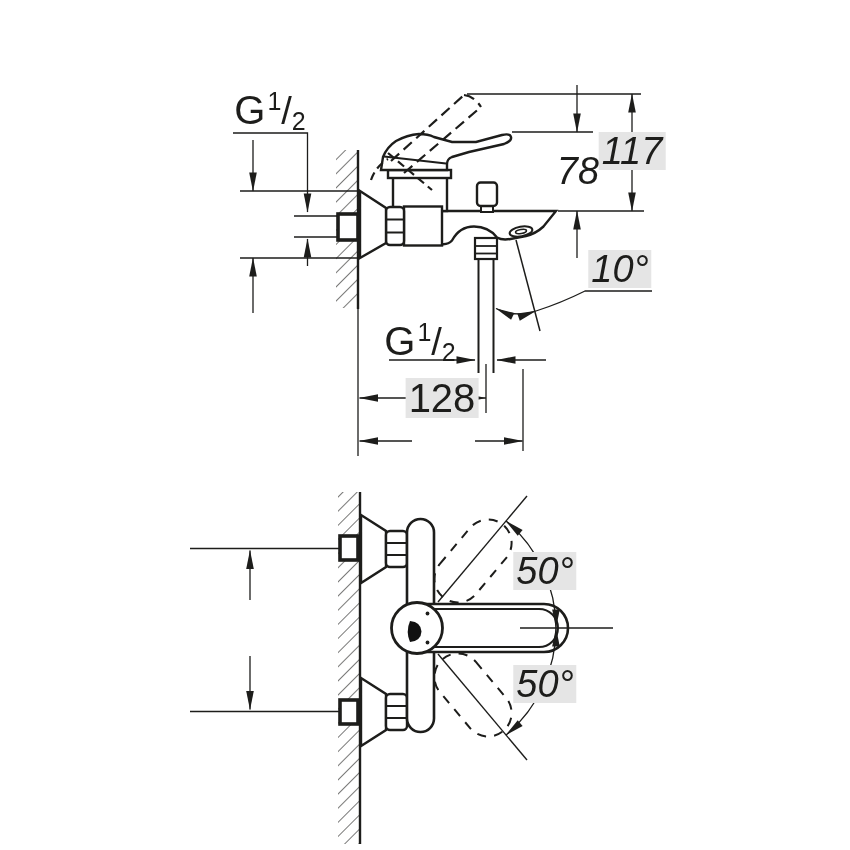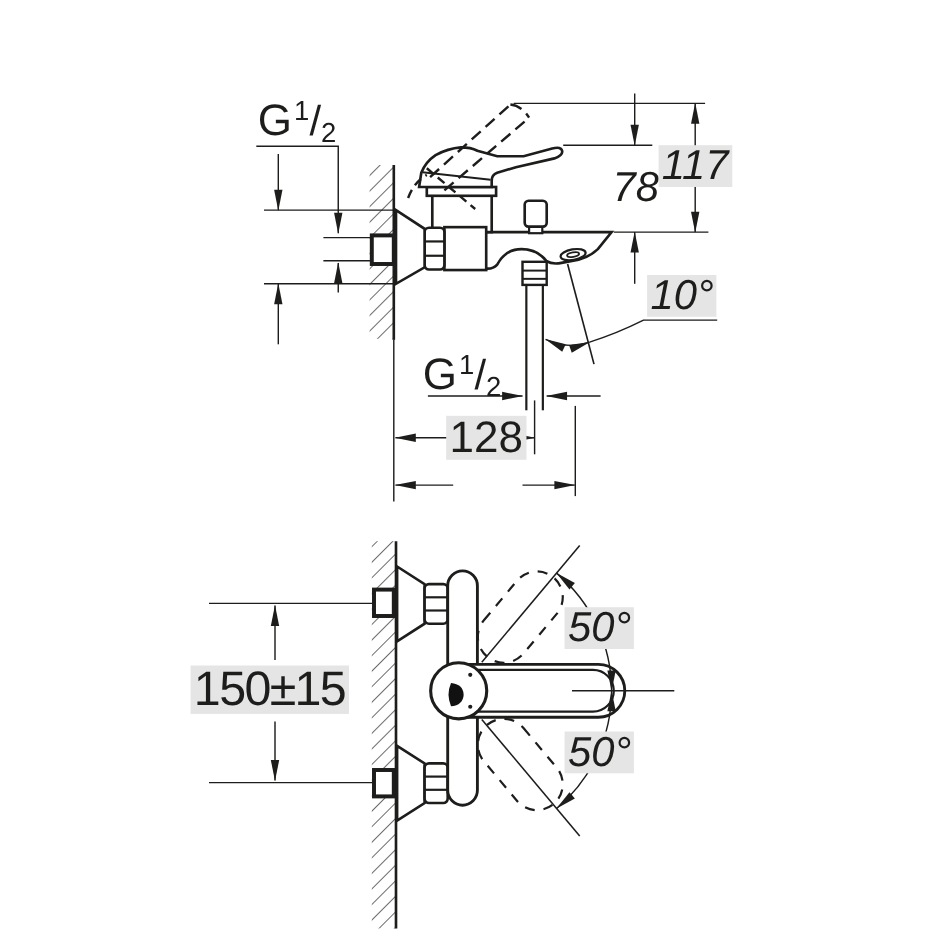--- a/index.html
+++ b/index.html
@@ -168,19 +168,18 @@
 
 <div class="lbl s38 bg" style="left:632px;top:151px;">117</div>
 
 <div class="lbl s38 bg" style="left:620px;top:269px;text-align:center;">10°</div>
 
 <div class="lbl gfrac" style="left:420px;top:341px;"><span class="pre">G</span><sup>1</sup><span class="sl">/</span><sub>2</sub></div>
 
 <div class="lbl s40 bg" style="left:442px;top:398px;">128</div>
 
 
-<div class="lbl s44 bg" style="left:245px;top:627px;">150±15</div>
 
 <div class="lbl s38 bg" style="left:545px;top:571px;">50°</div>
 
 <div class="lbl s38 bg" style="left:545px;top:684px;">50°</div>
 
 </div>
 
 </body></html>

